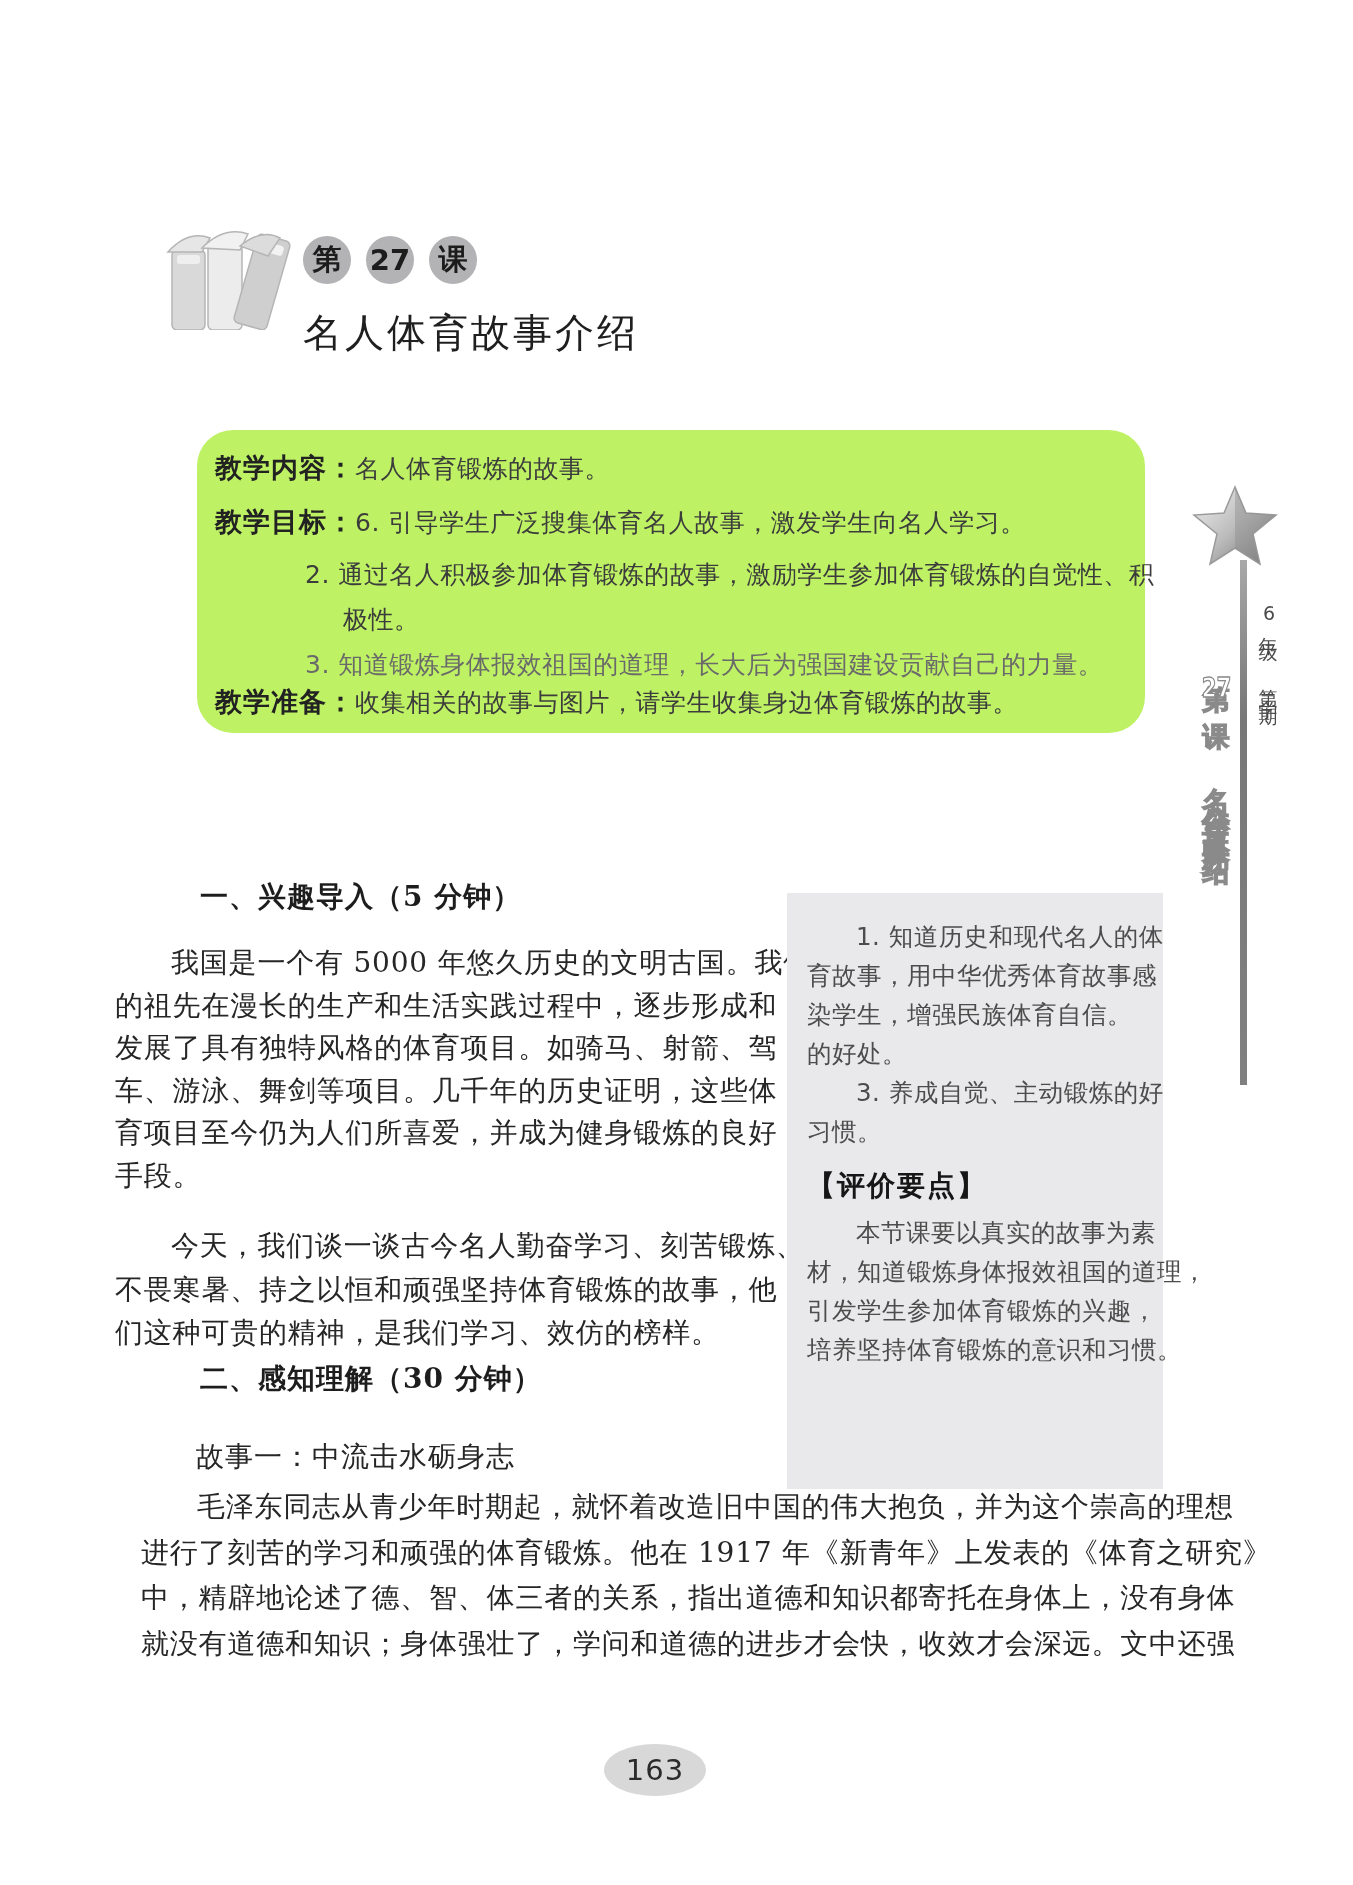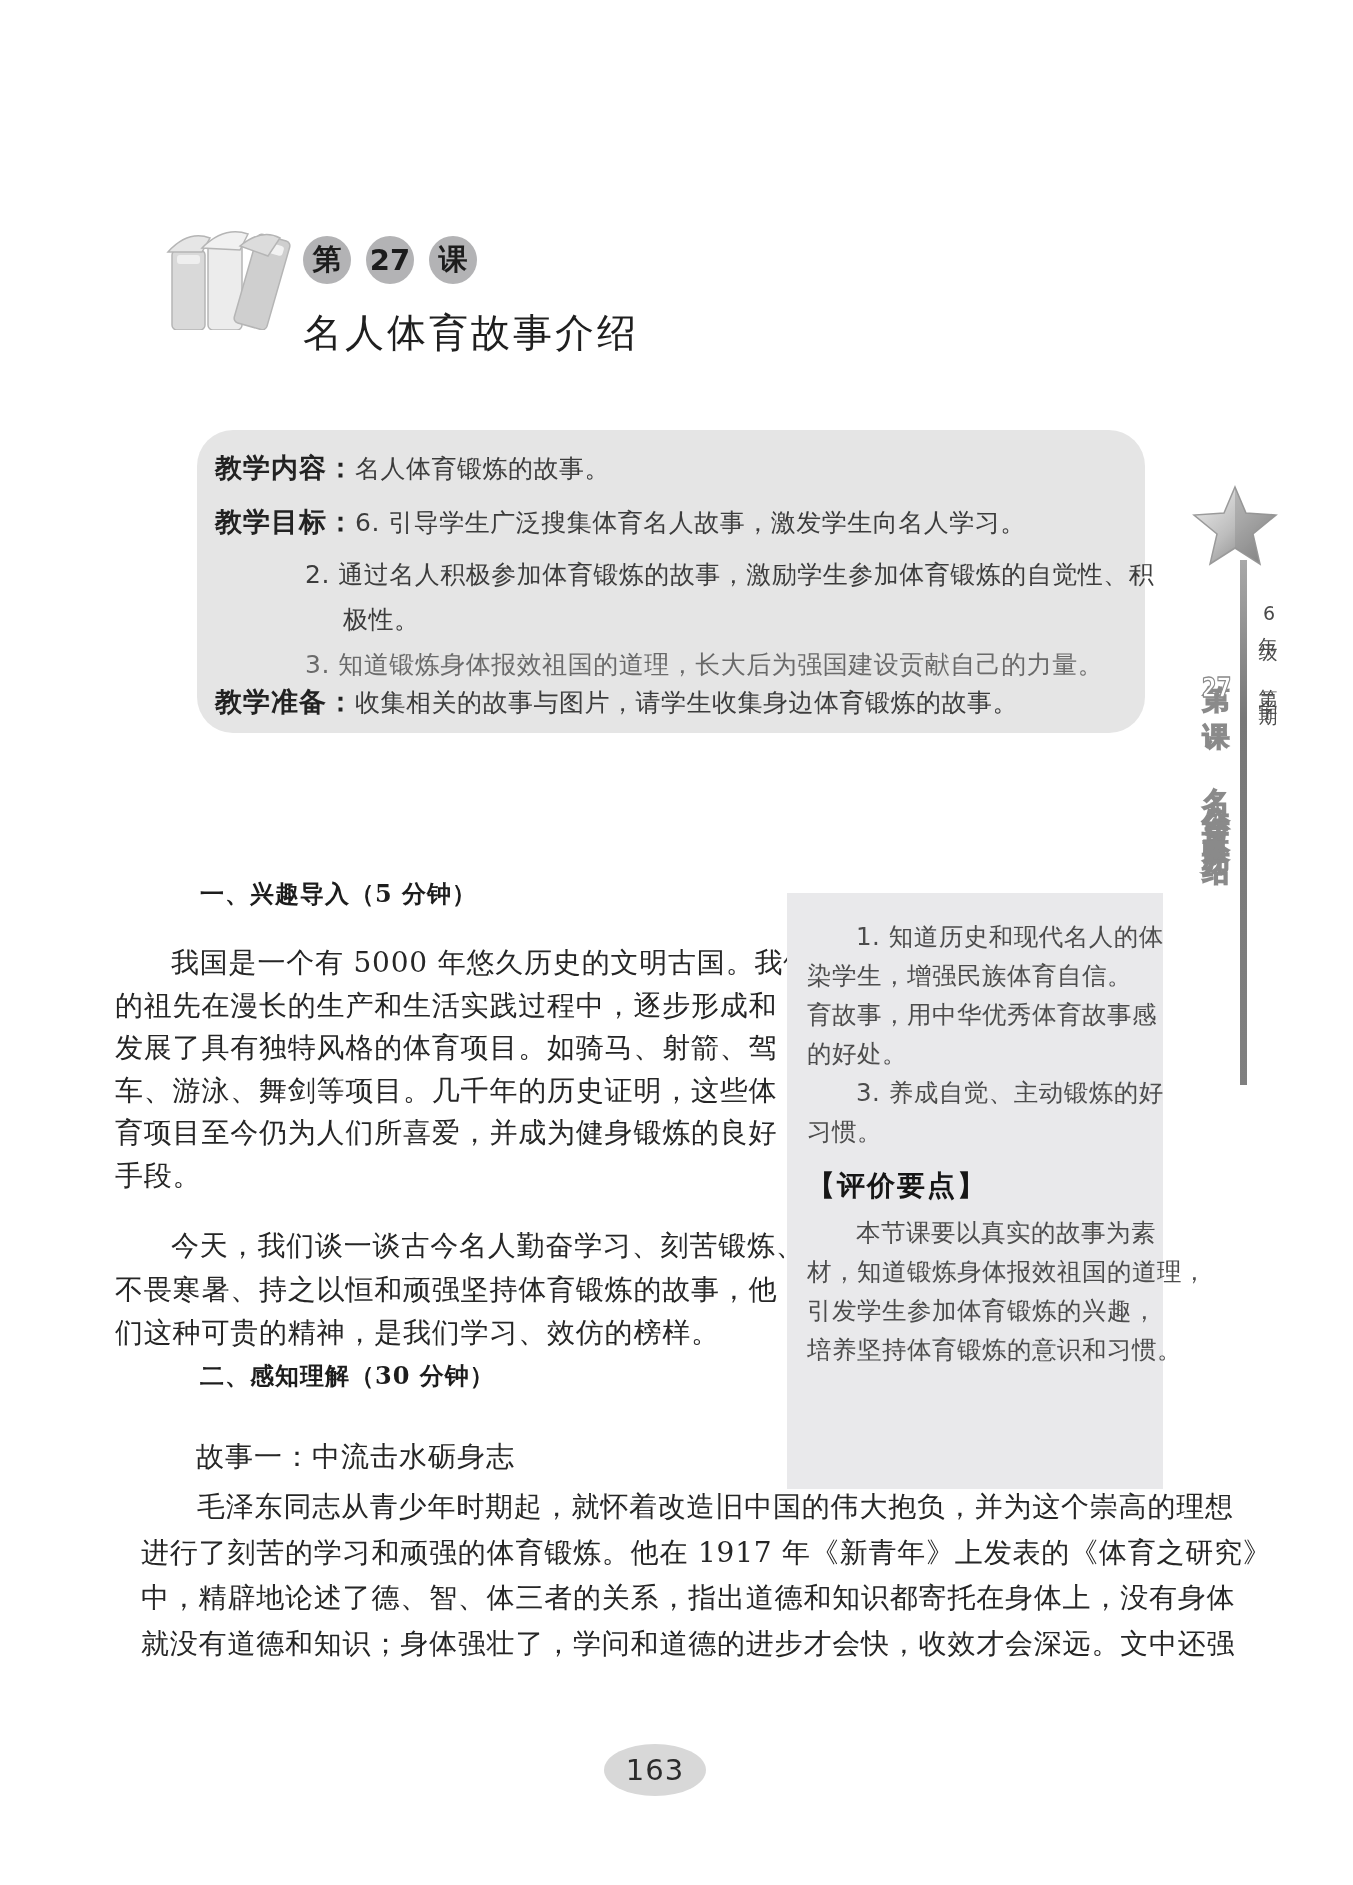--- a/index.html
+++ b/index.html
@@ -17,21 +17,21 @@
     font-size:29px;font-weight:bold;color:#1c1c1c;
     font-family:"DejaVu Sans","Liberation Sans",sans-serif;
   }
   .main-title{
     position:absolute;left:303px;top:306px;margin:0;
     font-size:39px;font-weight:400;letter-spacing:3px;color:#1f1f1f;
   }
   
   .teach-box{
     position:absolute;left:197px;top:430px;width:948px;height:303px;
-    background:#e5e5e5;border-radius:36px;
+    background:#bef264;border-radius:36px;
   }
   .tb-row{position:absolute;left:18px;white-space:nowrap;}
   .tb-row.r1{top:20px;}
   .tb-row.r2{top:74px;}
   .tb-row.r3{top:254px;}
   .tb-label{font-size:27px;font-weight:bold;color:#222;letter-spacing:1px;}
   .tb-text{font-size:25px;color:#3c3c3c;letter-spacing:0.5px;}
   .tb-goals{position:absolute;left:0;top:122px;width:100%;}
   .tb-goal-line{
     padding-left:108px;font-size:25px;color:#3c3c3c;letter-spacing:0.5px;
@@ -56,21 +56,21 @@
     writing-mode:vertical-rl;text-orientation:mixed;
     font-size:27px;font-weight:bold;letter-spacing:10px;line-height:40px;
     color:#ffffff;-webkit-text-stroke:1.3px #8a8a8a;
     text-shadow:0 0 1px #9a9a9a;
   }
   .v-lesson .seg2{margin-top:36px;}
   .tcu{text-combine-upright:all;}
   .sec-heading{
     position:absolute;left:200px;margin:0;
     font-family:"DejaVu Serif","Liberation Serif",serif;
-    font-size:24px;font-weight:bold;color:#1d1d1d;letter-spacing:1px;white-space:nowrap;
+    font-size:28px;font-weight:bold;color:#1d1d1d;letter-spacing:1px;white-space:nowrap;
   }
   .sec-heading.h1{top:878px;}
   .sec-heading.h2{top:1360px;}
   .body-col{position:absolute;left:115px;width:665px;}
   .body-col.p1{top:942px;}
   .body-col.p2{top:1224px;}
   .body-line{
     font-family:"DejaVu Serif","Liberation Serif",serif;
     font-size:28px;color:#262626;letter-spacing:0.8px;
     line-height:42.5px;white-space:nowrap;
@@ -181,22 +181,22 @@
     </div>
   <div class="body-col p2">
       <div class="body-line ind">今天，我们谈一谈古今名人勤奋学习、刻苦锻炼、</div>
       <div class="body-line">不畏寒暑、持之以恒和顽强坚持体育锻炼的故事，他</div>
       <div class="body-line">们这种可贵的精神，是我们学习、效仿的榜样。</div>
     </div>
 
   <div class="kp-box">
     <div>
         <div class="kp-line ind">1. 知道历史和现代名人的体</div>
+        <div class="kp-line">育故事，用中华优秀体育故事感</div>
         <div class="kp-line">染学生，增强民族体育自信。</div>
-        <div class="kp-line">育故事，用中华优秀体育故事感</div>
         <div class="kp-line">的好处。</div>
         <div class="kp-line ind">3. 养成自觉、主动锻炼的好</div>
         <div class="kp-line">习惯。</div>
       </div>
     <p class="kp-header h2">【评价要点】</p>
     <div>
         <div class="kp-line ind">本节课要以真实的故事为素</div>
         <div class="kp-line">材，知道锻炼身体报效祖国的道理，</div>
         <div class="kp-line">引发学生参加体育锻炼的兴趣，</div>
         <div class="kp-line">培养坚持体育锻炼的意识和习惯。</div>

